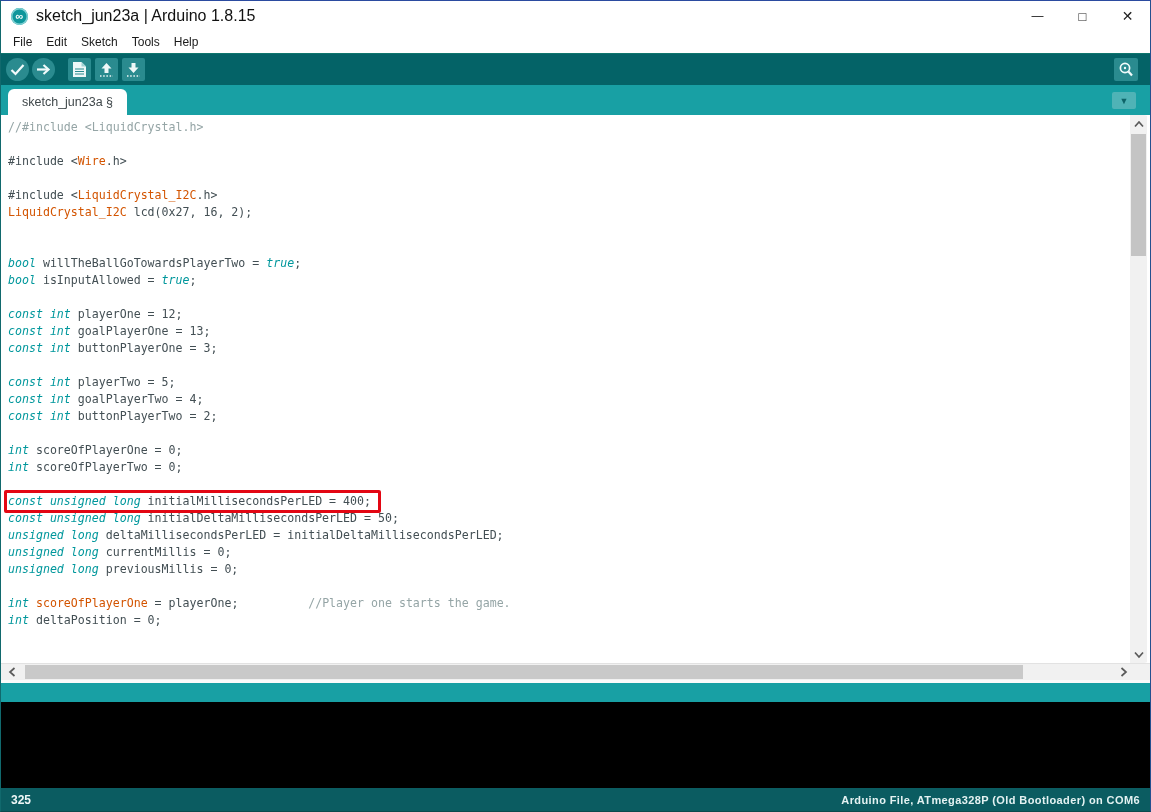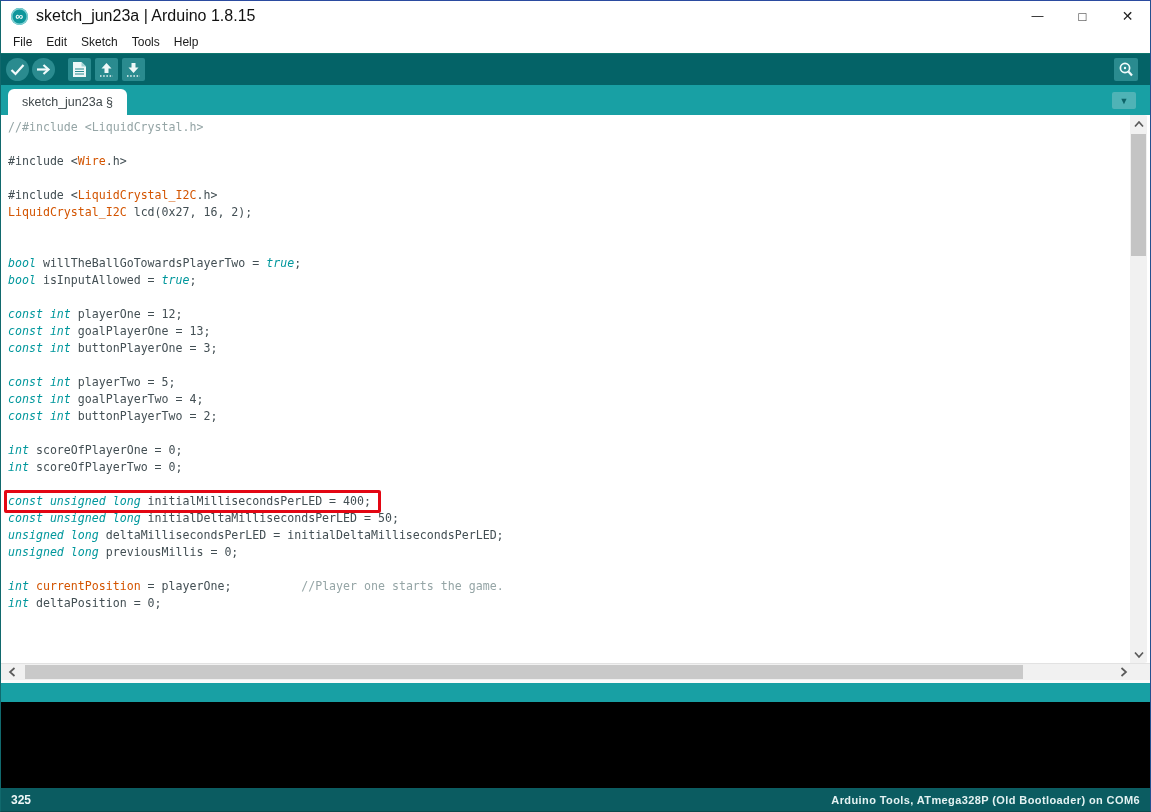--- a/index.html
+++ b/index.html
@@ -179,23 +179,24 @@
         <div class="code-line"><span class="tok-k">const int</span><span class="tok-d"> playerTwo = 5;</span></div>
         <div class="code-line"><span class="tok-k">const int</span><span class="tok-d"> goalPlayerTwo = 4;</span></div>
         <div class="code-line"><span class="tok-k">const int</span><span class="tok-d"> buttonPlayerTwo = 2;</span></div>
         <div class="code-line"></div>
         <div class="code-line"><span class="tok-k">int</span><span class="tok-d"> scoreOfPlayerOne = 0;</span></div>
         <div class="code-line"><span class="tok-k">int</span><span class="tok-d"> scoreOfPlayerTwo = 0;</span></div>
         <div class="code-line"></div>
         <div class="code-line"><span class="tok-k">const unsigned long</span><span class="tok-d"> initialMillisecondsPerLED = 400;</span></div>
         <div class="code-line"><span class="tok-k">const unsigned long</span><span class="tok-d"> initialDeltaMillisecondsPerLED = 50;</span></div>
         <div class="code-line"><span class="tok-k">unsigned long</span><span class="tok-d"> deltaMillisecondsPerLED = initialDeltaMillisecondsPerLED;</span></div>
+        <div class="code-line"><span class="tok-k">unsigned long</span><span class="tok-d"> currentMillis = 0;</span></div>
         <div class="code-line"><span class="tok-k">unsigned long</span><span class="tok-d"> previousMillis = 0;</span></div>
         <div class="code-line"></div>
-        <div class="code-line"><span class="tok-k">int</span><span class="tok-d"> </span><span class="tok-o">currentPosition</span><span class="tok-d"> = playerOne;          </span><span class="tok-c">//Player one starts the game.</span></div>
+        <div class="code-line"><span class="tok-k">int</span><span class="tok-d"> </span><span class="tok-o">scoreOfPlayerOne</span><span class="tok-d"> = playerOne;          </span><span class="tok-c">//Player one starts the game.</span></div>
         <div class="code-line"><span class="tok-k">int</span><span class="tok-d"> deltaPosition = 0;</span></div>
       </div>
     <div class="red-box"></div>
 
     <div class="vscroll">
       <div class="vs-arrow up">
         <svg width="12" height="8" viewBox="0 0 12 8">
           <polyline points="2,6.5 6,2 10,6.5" fill="none" stroke="#5a5a5a" stroke-width="1.7"></polyline>
         </svg>
       </div>
@@ -221,16 +222,16 @@
       </svg>
     </div>
   </div>
 
   <div class="gap-strip"></div>
   <div class="notice-strip"></div>
   <div class="console"></div>
 
   <div class="footer">
     <span class="lineno">325</span>
-    <span class="board">Arduino Tools, ATmega328P (Old Bootloader) on COM6</span>
+    <span class="board">Arduino File, ATmega328P (Old Bootloader) on COM6</span>
   </div>
 
 </div>
 
 </body></html>

